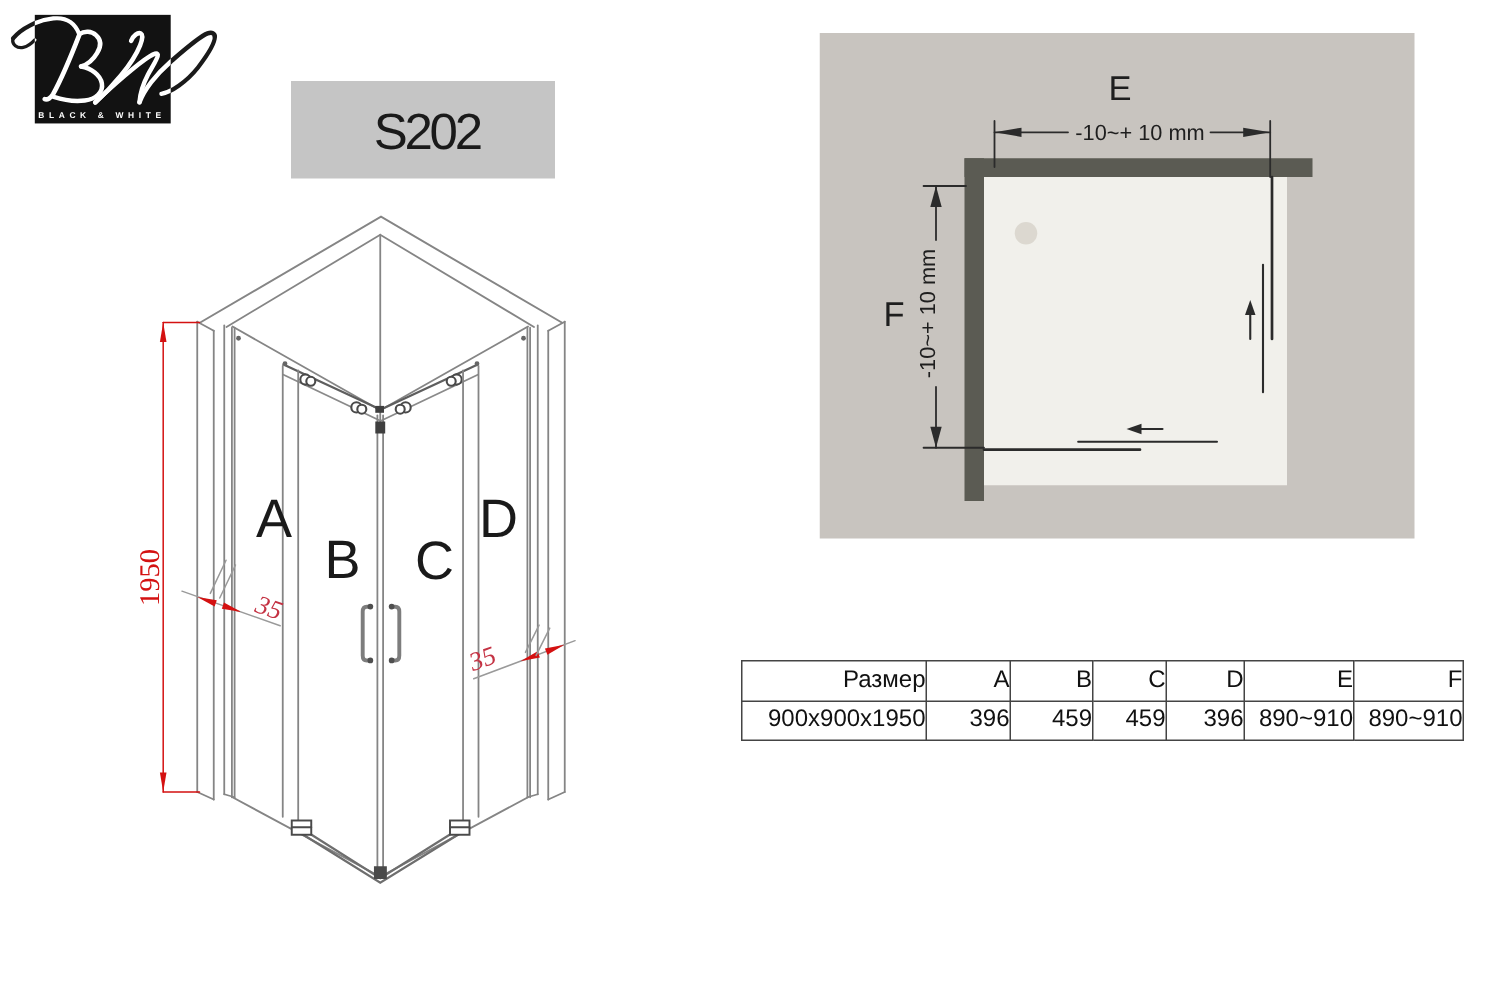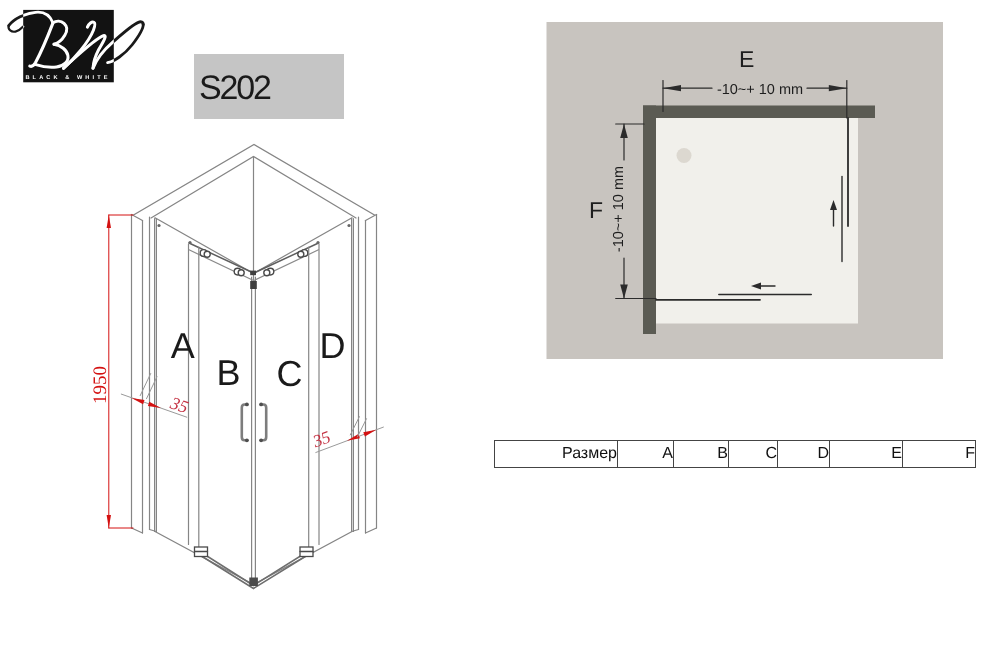--- a/index.html
+++ b/index.html
@@ -35,22 +35,22 @@
   <rect x="23.2" y="9.9" width="90.6" height="72.4" fill="#121212"></rect>
 
   <use href="#bwscript" stroke="#1a1a1a"></use>
 
   <use href="#bwscript" stroke="#ffffff" clip-path="url(#logobox)"></use>
 
   <text x="68" y="78.5" font-size="5.6" letter-spacing="3.1" text-anchor="middle" style="text-rendering:geometricPrecision" fill="#ffffff" font-family="Liberation Sans, sans-serif" font-weight="bold">BLACK &amp; WHITE</text>
 </svg>
 </div>
 
-<div class="abs" style="left:194px;top:54px;width:150px;height:65px;background:#c5c5c5;
-     line-height:69px;font-size:34px;letter-spacing:-2.2px;color:#1a1a1a;text-indent:5px;">S202</div>
+<div class="abs" style="left:194px;top:54px;width:176px;height:65px;background:#c5c5c5;
+     text-align:center;line-height:69px;font-size:34px;letter-spacing:-2.2px;color:#1a1a1a;text-indent:5px;">S202</div>
 
 <svg class="abs" style="left:0;top:0;" width="1000" height="667" viewBox="0 0 1000 667" xmlns="http://www.w3.org/2000/svg">
 <g fill="none" stroke-linecap="round">
 
   <path d="M133.5,215 L254,144.5 L374.5,215" stroke="#858585" stroke-width="1.3"></path>
 
   <path d="M151,218 L253.5,156.5 L356,218" stroke="#858585" stroke-width="1.2"></path>
 
   <line x1="253.5" y1="156.5" x2="253.5" y2="281" stroke="#858585" stroke-width="1.2"></line>
 
@@ -257,15 +257,24 @@
   <tbody>
         <tr style="height:26.5px;">
     <td style="border:1px solid #444;width:122px;">Размер</td>
     <td style="border:1px solid #444;width:55px;">A</td>
     <td style="border:1px solid #444;width:54px;">B</td>
     <td style="border:1px solid #444;width:48px;">C</td>
     <td style="border:1px solid #444;width:51px;">D</td>
     <td style="border:1px solid #444;width:72px;">E</td>
     <td style="border:1px solid #444;width:72px;">F</td>
   </tr>
+  <tr style="height:26px;">
+    <td style="border:1px solid #444;">900x900x1950</td>
+    <td style="border:1px solid #444;">396</td>
+    <td style="border:1px solid #444;">459</td>
+    <td style="border:1px solid #444;">459</td>
+    <td style="border:1px solid #444;">396</td>
+    <td style="border:1px solid #444;">890~910</td>
+    <td style="border:1px solid #444;">890~910</td>
+  </tr>
 </tbody>
     </table>
 </div>
 
 </body></html>

